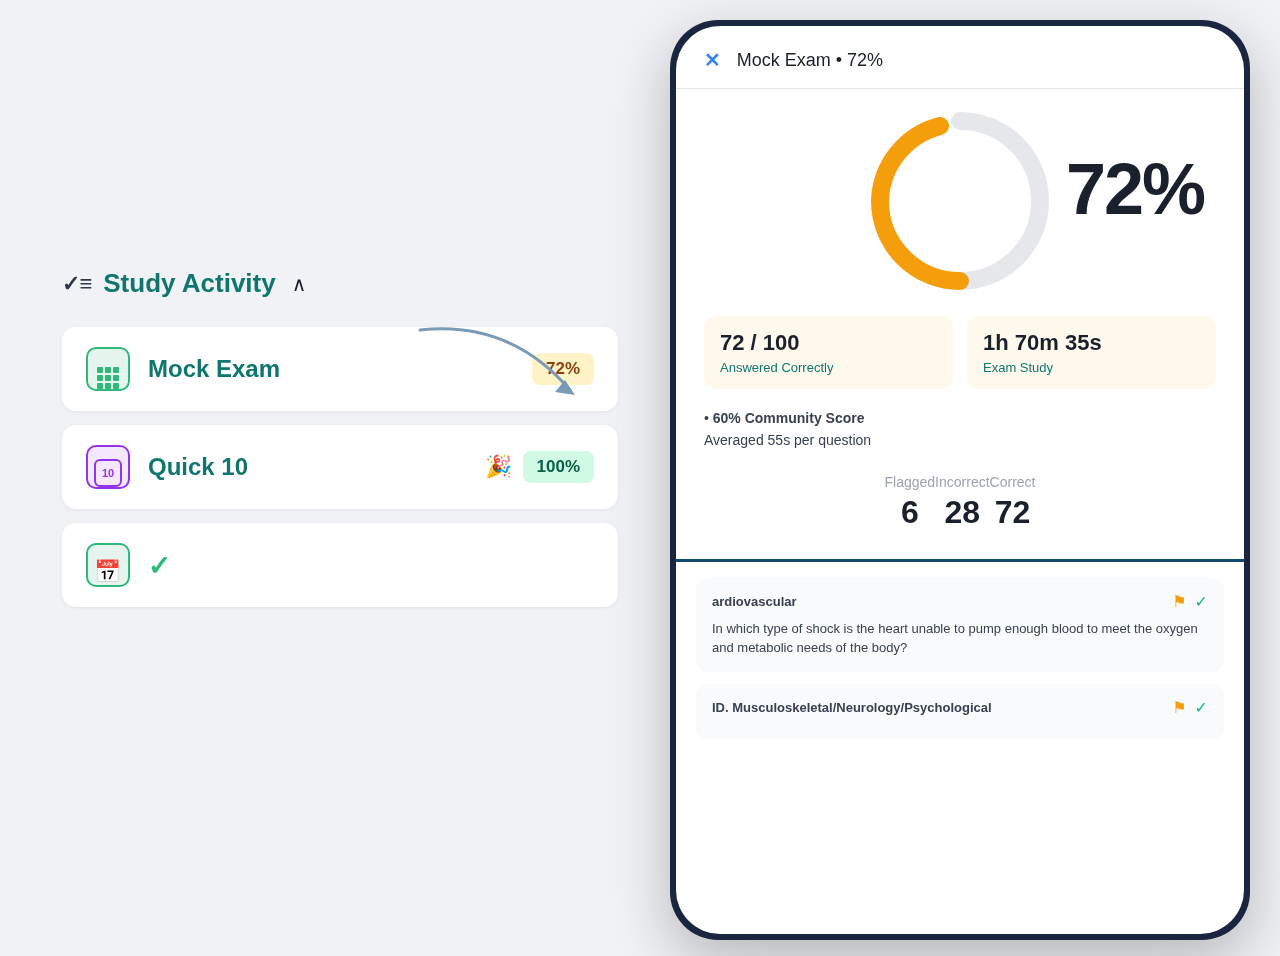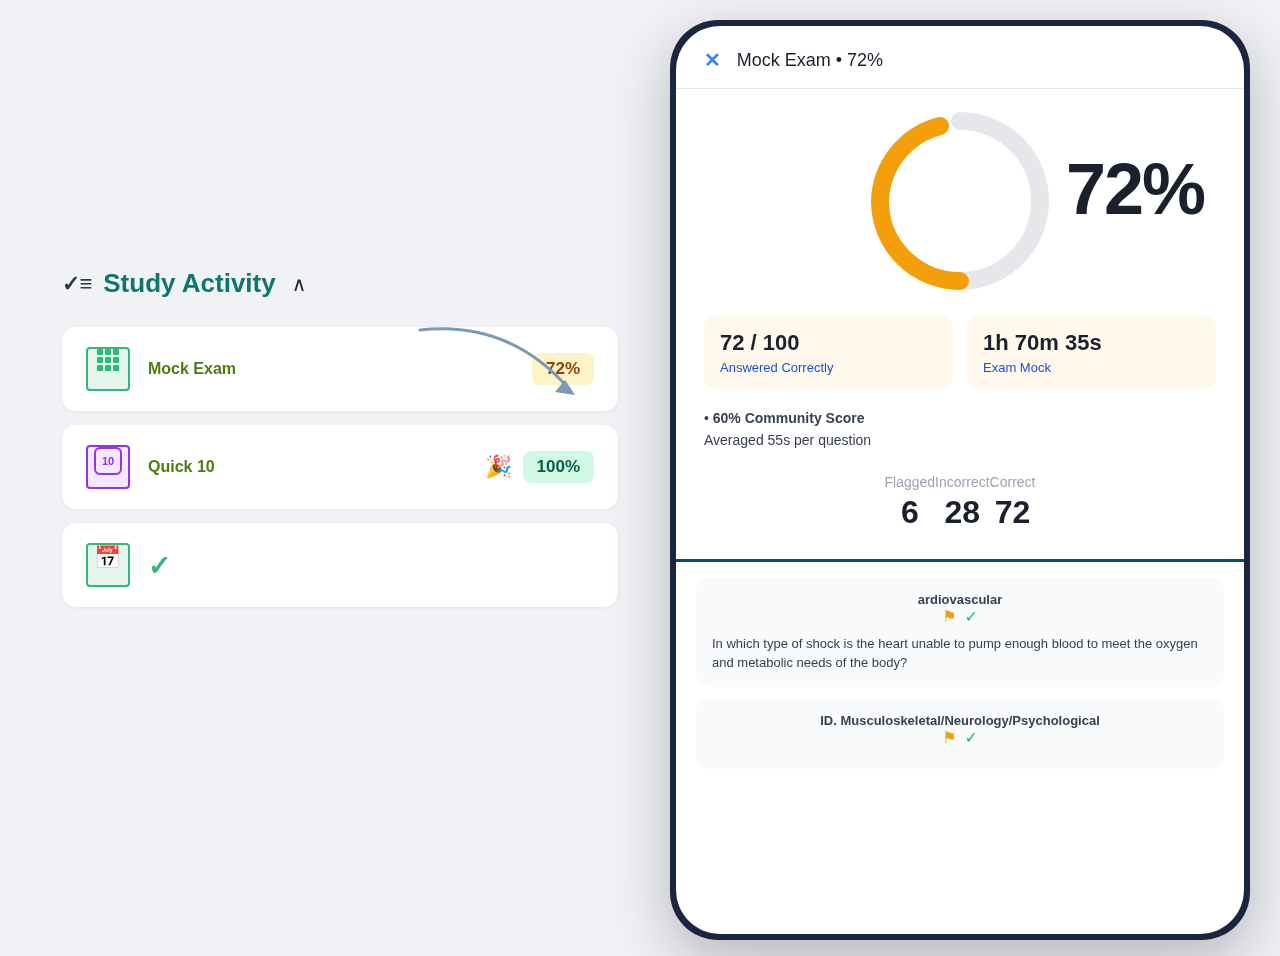--- a/index.html
+++ b/index.html
@@ -62,23 +62,23 @@
       padding: 20px 24px;
       display: flex;
       align-items: center;
       margin-bottom: 14px;
       box-shadow: 0 1px 4px rgba(0,0,0,0.06);
     }
 
     .card-icon-box {
       width: 44px;
       height: 44px;
-      border-radius: 4px;
-      display: flex;
-      align-items: flex-start;
+      border-radius: 10px;
+      display: flex;
+      align-items: flex-end;
       justify-content: center;
       margin-right: 18px;
       flex-shrink: 0;
     }
 
     .card-icon-box.green {
       background: #e6f4ee;
       border: 2px solid #2eb87a;
     }
 
@@ -86,23 +86,23 @@
       background: #f3e8ff;
       border: 2px solid #9333ea;
     }
 
     .card-icon-box.teal {
       background: #e6f4ee;
       border: 2px solid #2eb87a;
     }
 
     .card-label {
-      font-size: 16px;
+      font-size: 24px;
       font-weight: 700;
-      color: #4d7c0f;
+      color: #0f766e;
       flex: 1;
     }
 
     .card-badge {
       font-size: 17px;
       font-weight: 700;
       padding: 6px 14px;
       border-radius: 8px;
     }
 
@@ -226,21 +226,21 @@
     }
 
     .stat-main {
       font-size: 22px;
       font-weight: 800;
       color: #1a202c;
     }
 
     .stat-sub {
       font-size: 13px;
-      color: #1d4ed8;
+      color: #0f766e;
       margin-top: 4px;
     }
 
     
     .community-section {
       padding: 18px 28px 10px 28px;
     }
 
     .community-text {
       font-size: 14px;
@@ -289,21 +289,20 @@
       padding: 14px 16px;
       background: #f9fafb;
       border-radius: 12px;
     }
 
     .q-header {
       display: flex;
       align-items: center;
       justify-content: space-between;
       margin-bottom: 8px;
-      flex-direction: column;
     }
 
     .q-category {
       font-size: 13px;
       font-weight: 600;
       color: #374151;
     }
 
     .q-icons {
       display: flex;
@@ -433,21 +432,21 @@
       <span class="score-percent">72%</span>
     </div>
 
     <div class="stats-row">
       <div class="stat-box">
         <div class="stat-main">72 / 100</div>
         <div class="stat-sub">Answered Correctly</div>
       </div>
       <div class="stat-box">
         <div class="stat-main">1h 70m 35s</div>
-        <div class="stat-sub">Exam Mock</div>
+        <div class="stat-sub">Exam Study</div>
       </div>
     </div>
 
     <div class="community-section">
       <div class="community-text">
         <span>•</span>
         <strong>60% Community Score</strong>
       </div>
       <div class="community-text">Averaged 55s per question</div>
     </div>

